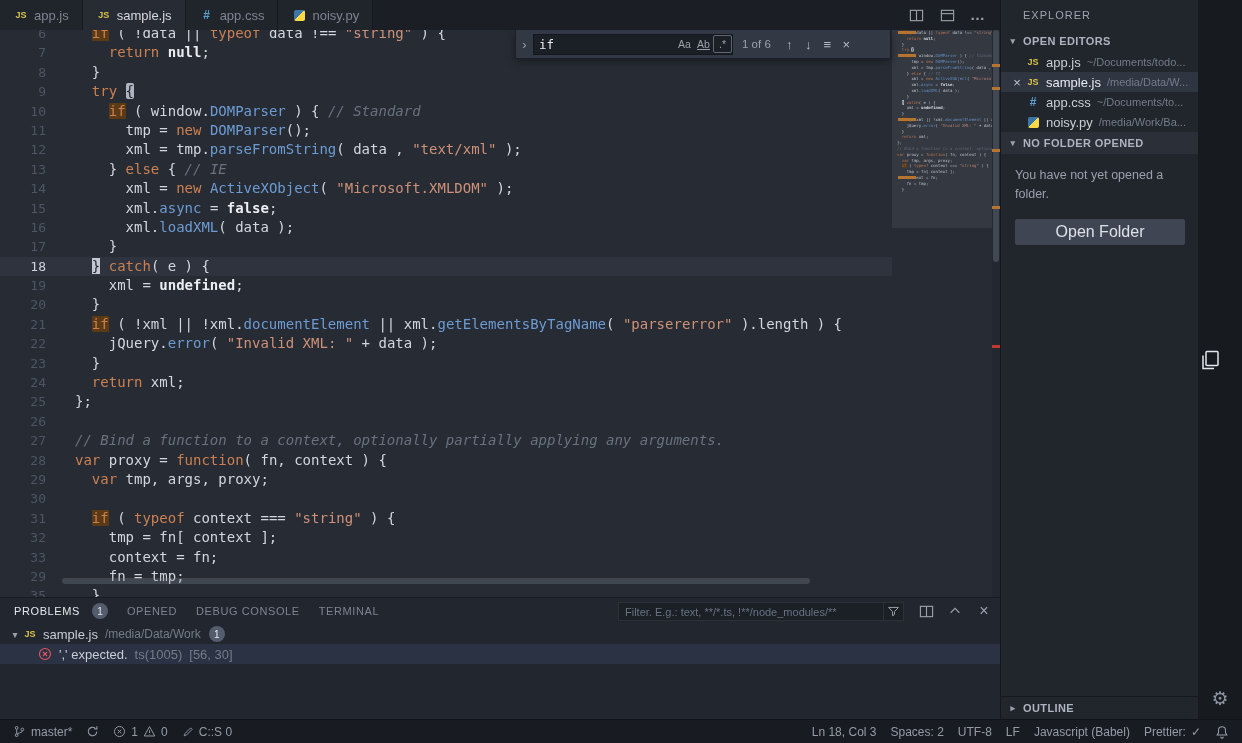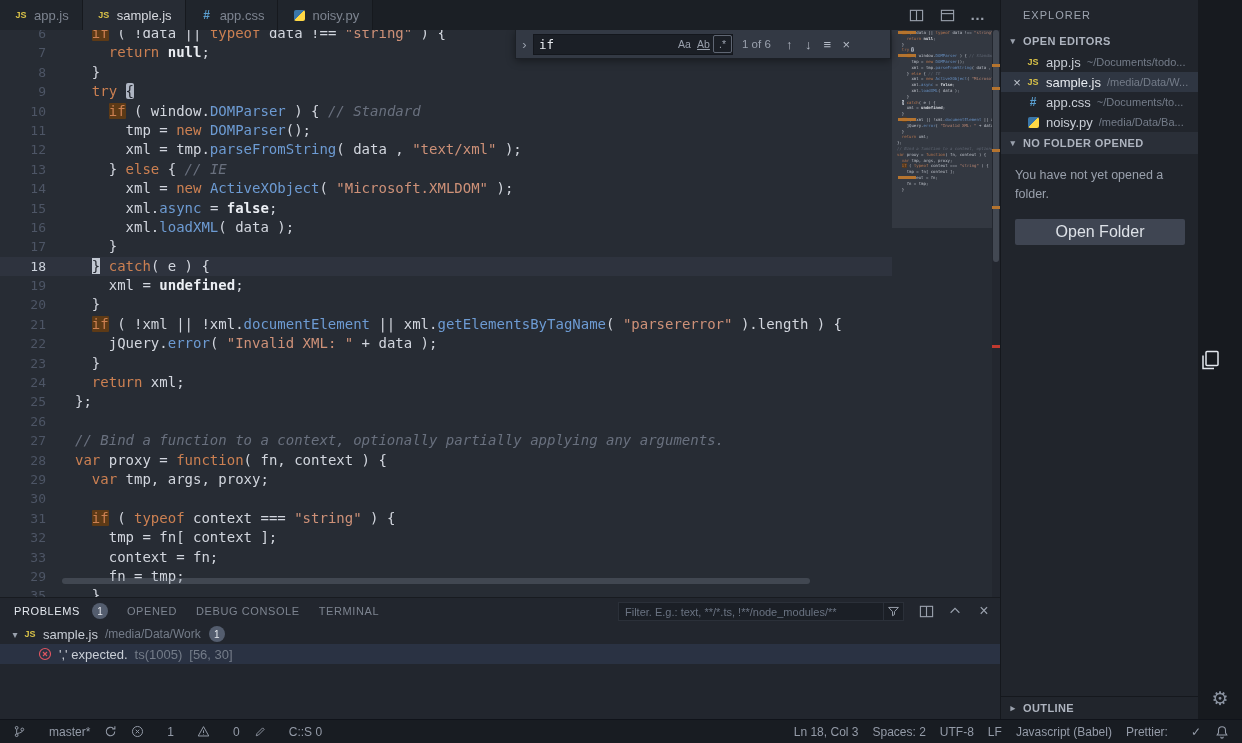--- a/index.html
+++ b/index.html
@@ -102,21 +102,21 @@
   .ab-icon{width:24px;height:24px;color:#7d8490;position:relative;cursor:pointer;flex:none}
   .ab-icon.active{color:#e4e8ee}
   .ab-badge{position:absolute;right:-8px;bottom:-6px;background:#4d78cc;color:#fff;font-size:9.5px;min-width:17px;height:15px;
             border-radius:8px;display:flex;align-items:center;justify-content:center;padding:0 3px}
   .ab-bottom{position:absolute;bottom:10px;left:0;width:100%;display:flex;justify-content:center}
   .gear{font-size:19px;color:#8b93a1;cursor:pointer;font-family:"DejaVu Sans",sans-serif}
 
   
   .statusbar{position:absolute;left:0;top:719px;width:1242px;height:24px;background:#181c22;border-top:1px solid #10131a;
              display:flex;align-items:center;font-size:12px;color:#949ba8;padding:0 6px}
-  .sb-item{display:flex;align-items:center;gap:23px;padding:0 7px;height:100%;cursor:pointer;white-space:nowrap}
+  .sb-item{display:flex;align-items:center;gap:5px;padding:0 7px;height:100%;cursor:pointer;white-space:nowrap}
   .sb-right{margin-left:auto;display:flex;align-items:center}
   .check{color:#949ba8;font-size:12px}
   svg{display:block}
 </style>
 </head>
 <body>
 
 <div class="app">
 
   <div class="tabbar">
@@ -337,21 +337,21 @@
         <div class="oe-row">
           <span class="oe-spacer"></span>
           <span class="fi fi-css">#</span>
           <span>app.css</span>
           <span class="oe-path">~/Documents/to...</span>
         </div>
         <div class="oe-row">
           <span class="oe-spacer"></span>
           <span class="fi fi-py"></span>
           <span>noisy.py</span>
-          <span class="oe-path">/media/Data/Ba...</span>
+          <span class="oe-path">/media/Work/Ba...</span>
         </div>
       </div>
 
     <div class="section-h nf-header">
       <span class="chev">▾</span>
       <span>NO FOLDER OPENED</span>
     </div>
     <div class="nf-msg">You have not yet opened a folder.</div>
     <button class="open-folder">Open Folder</button>
 

